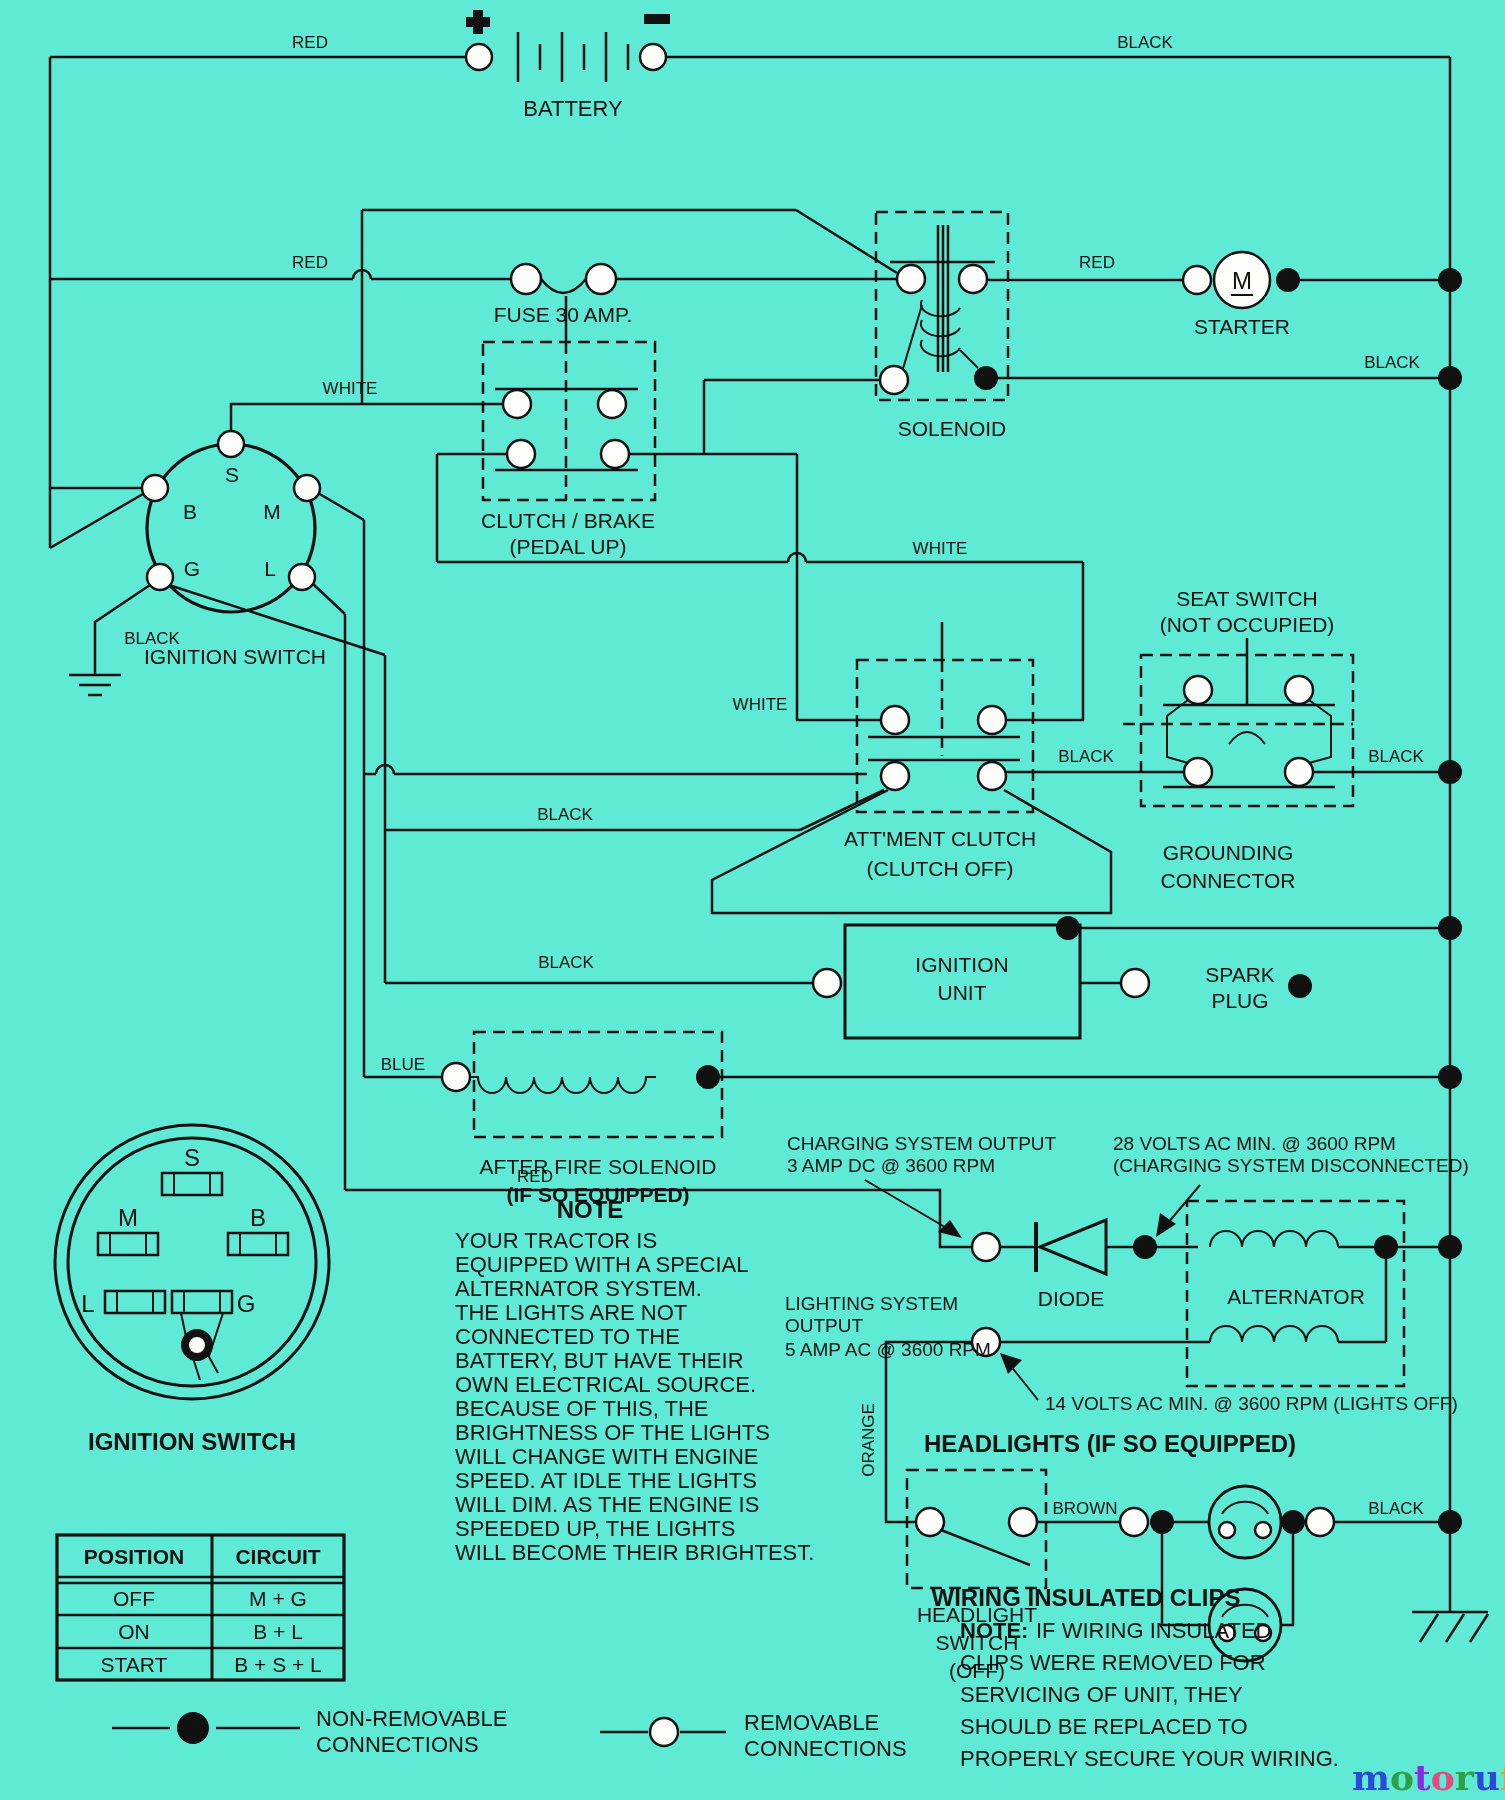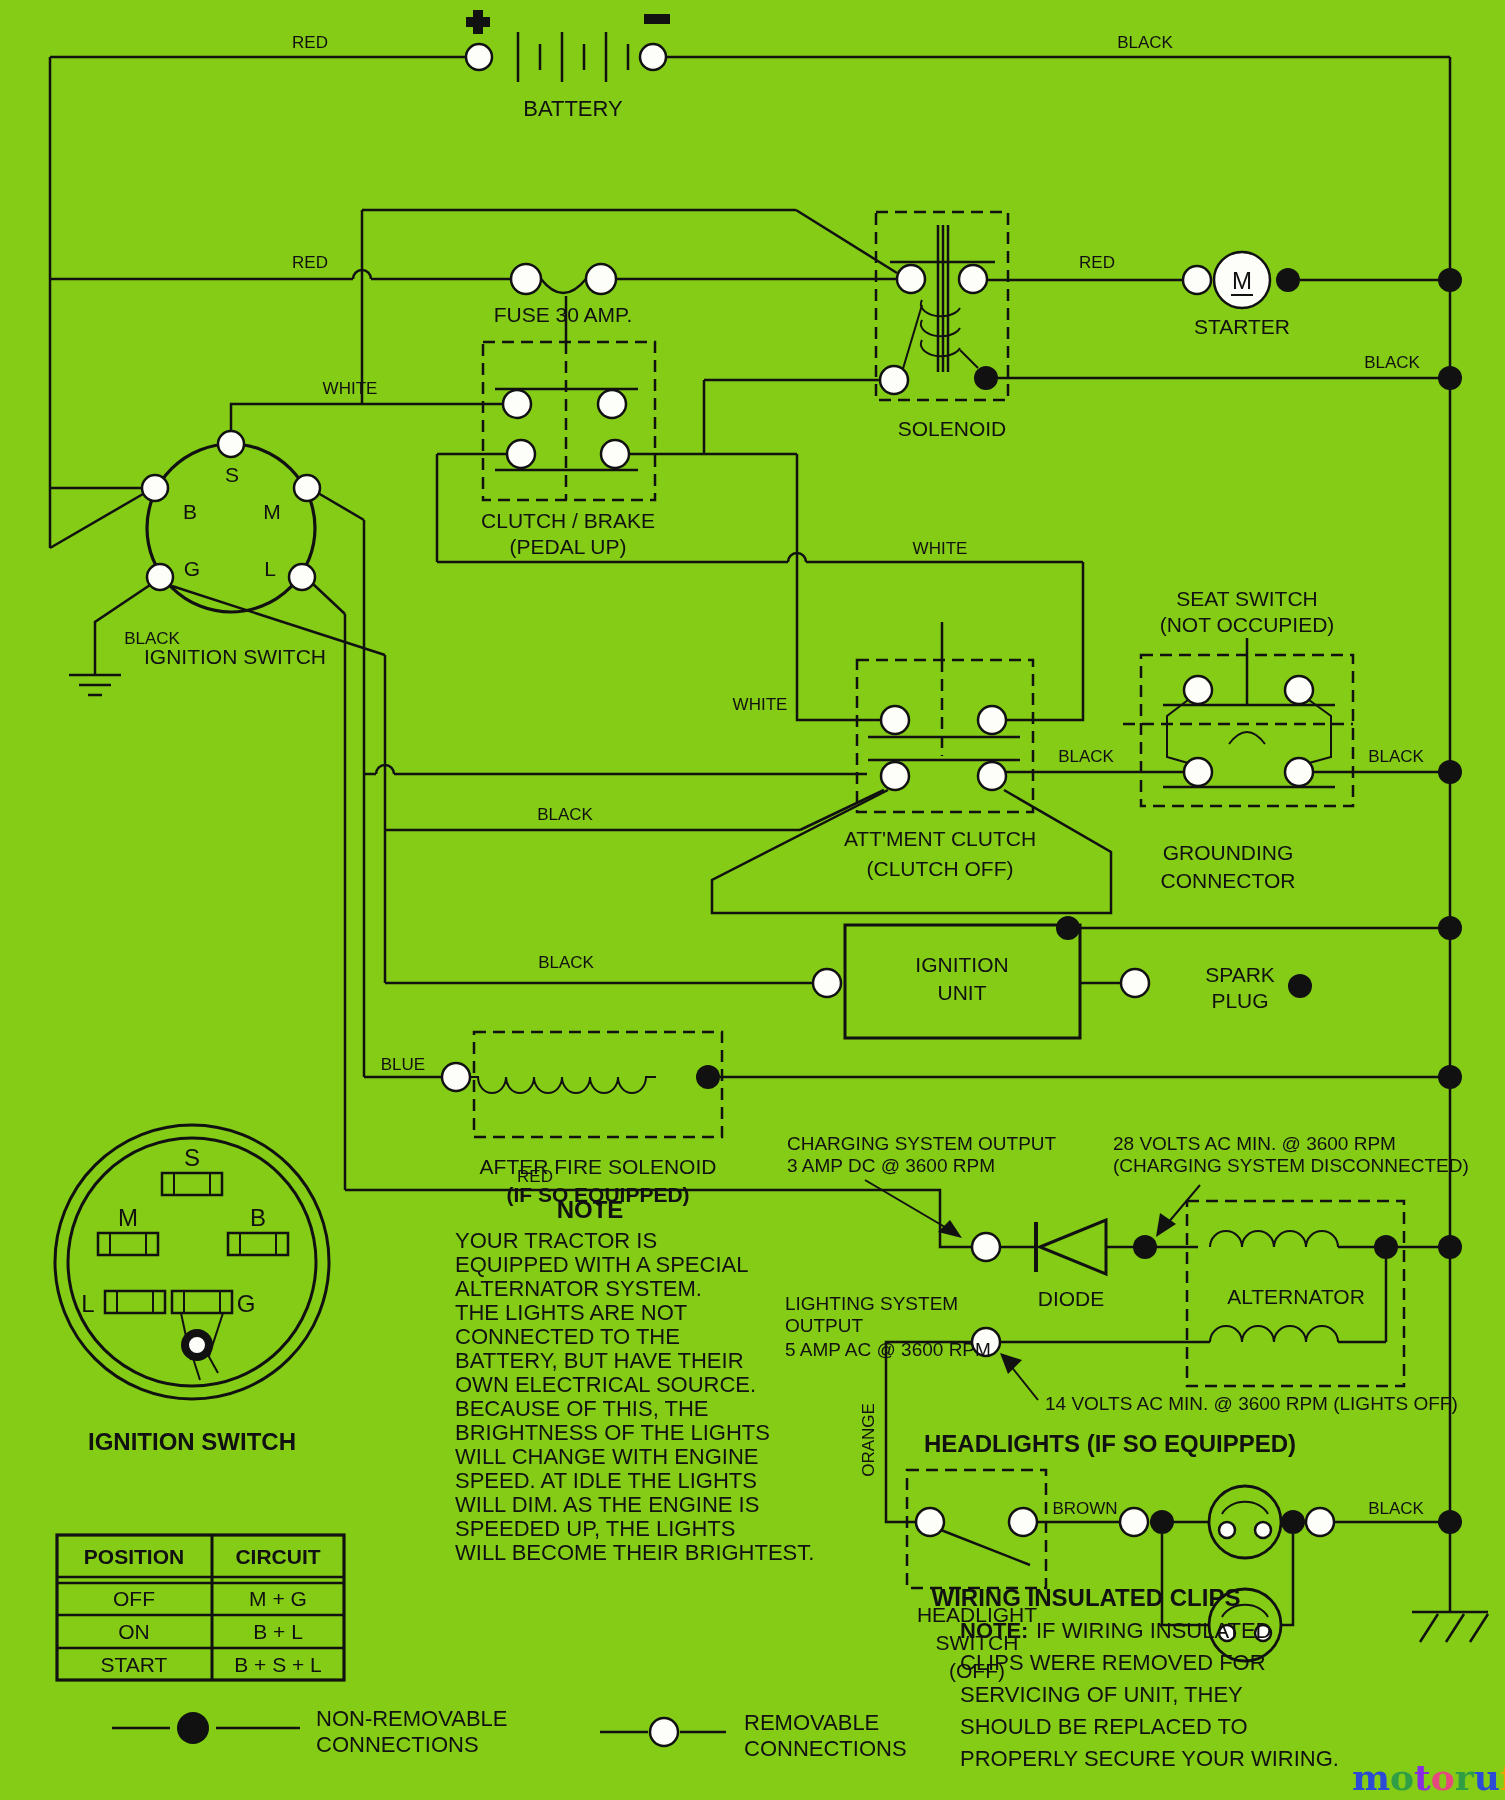--- a/index.html
+++ b/index.html
@@ -1,16 +1,16 @@
 <!DOCTYPE html>
 <html><head>
 <meta charset="utf-8">
 <style>
   html,body{margin:0;padding:0;background:#fff;}
-  #stage{position:relative;width:1505px;height:1800px;background:#84cc16;}
+  #stage{position:relative;width:1505px;height:1800px;background:#5eead4;}
   svg{position:absolute;left:0;top:0;}
   svg text{font-family:"Liberation Sans",sans-serif;fill:#111;}
   .wire{stroke:#111;stroke-width:2.5;fill:none;}
   .thin{stroke:#111;stroke-width:2;fill:none;}
   .dash{stroke:#111;stroke-width:2.5;fill:none;stroke-dasharray:12 7;}
   .contact{fill:#fdfdfa;stroke:#111;stroke-width:2.5;}
   .dot{fill:#111;stroke:none;}
   .t17{font-size:17px;}
   .t19{font-size:19px;}
   .t21{font-size:21px;}

